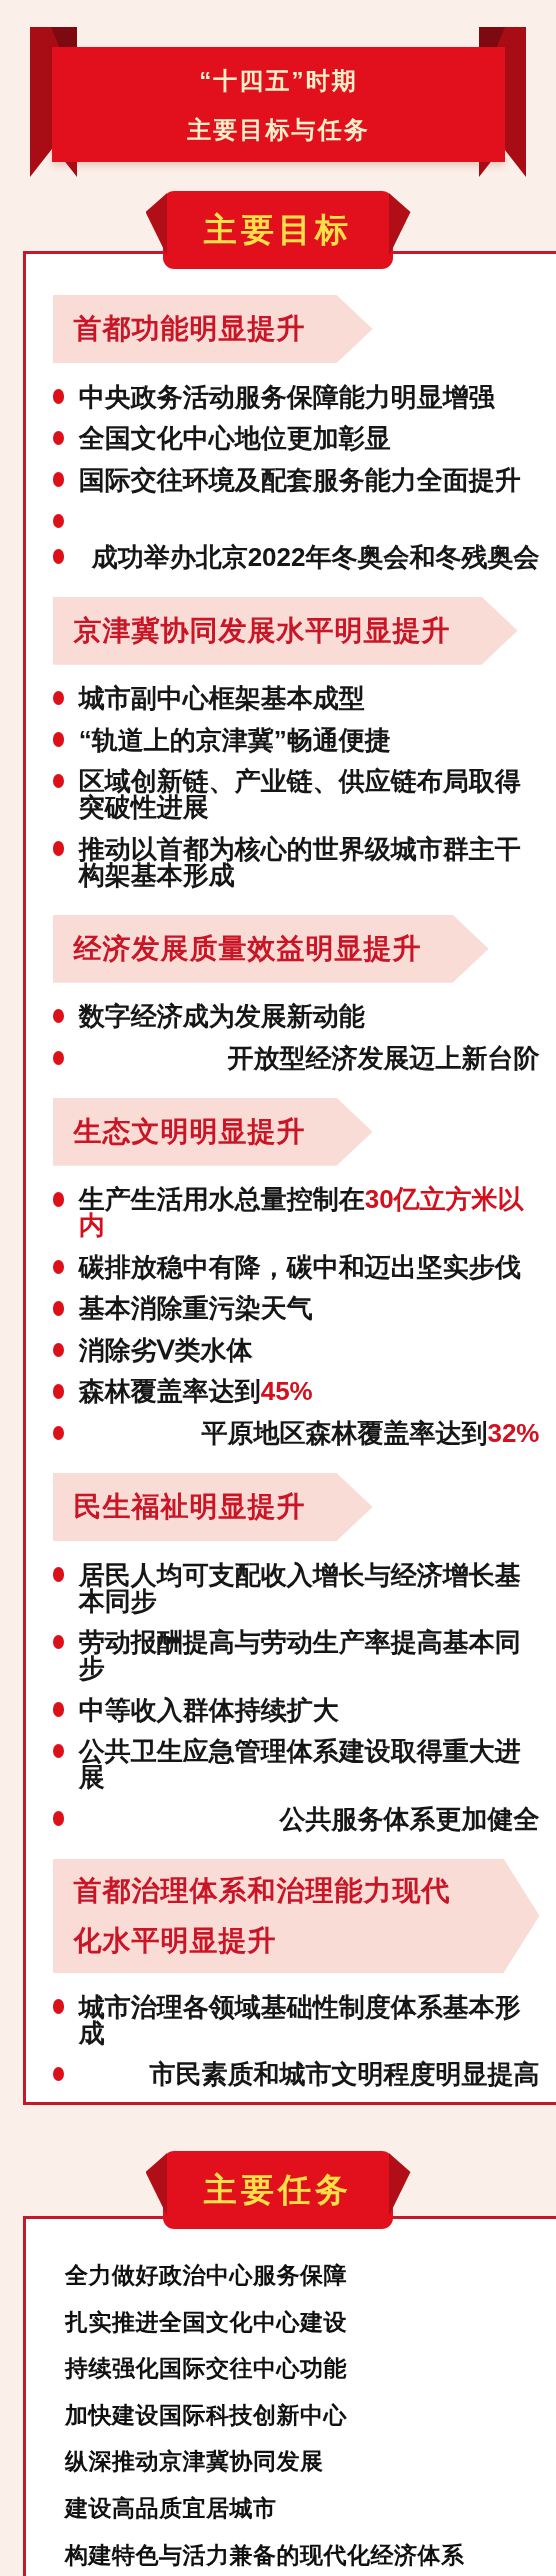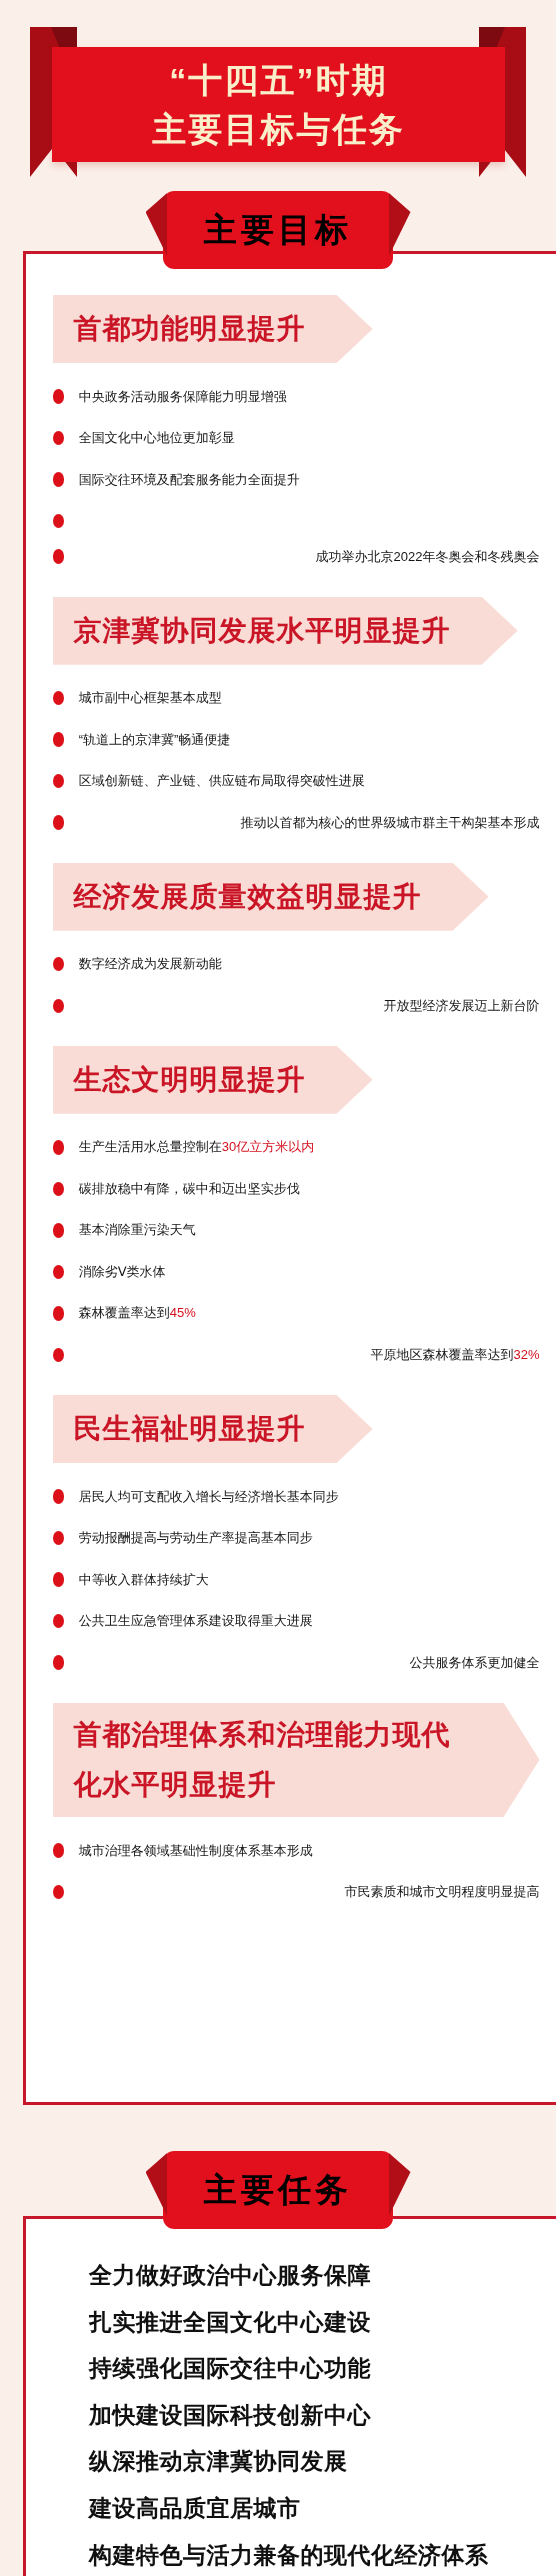--- a/index.html
+++ b/index.html
@@ -10,26 +10,26 @@
   .tail{position:absolute;width:47px;height:150px;background:#a80d16;
         clip-path:polygon(0 0,100% 0,100% 100%,50% 80%,0 100%);}
   .tail-left{left:30px;top:27px;}
   .tail-right{left:479px;top:27px;}
   .fold{position:absolute;top:0;width:26px;height:62px;background:#7c0a10;}
   .tail-left .fold{right:0;clip-path:polygon(0 0,100% 0,100% 100%);}
   .tail-right .fold{left:0;clip-path:polygon(0 0,100% 0,0 100%);}
   .banner{position:absolute;left:52px;top:47px;width:453px;height:115px;background:#e2101d;
           box-shadow:0 4.1px 7.2px rgba(160,20,20,.18);display:flex;flex-direction:column;
           justify-content:center;align-items:center;}
-  .banner div{color:#f9efca;font-size:34px;font-weight:800;letter-spacing:2.1px;line-height:49px;}
+  .banner div{color:#f9efca;font-size:24px;font-weight:800;letter-spacing:2.1px;line-height:49px;}
 
   
   .tab{position:absolute;left:50%;transform:translateX(-50%);width:230px;height:78px;
        background:#e2101d;border-radius:11.3px;z-index:5;text-align:center;}
-  .tab span{color:#000000;font-size:33px;font-weight:800;letter-spacing:4.1px;line-height:78px;}
+  .tab span{color:#fde047;font-size:33px;font-weight:800;letter-spacing:4.1px;line-height:78px;}
   .tab .wing{position:absolute;top:2.1px;width:21.6px;height:63px;background:#b20e17;z-index:-1;}
   .tab .wing-l{left:-17.5px;clip-path:polygon(100% 0,0 30%,100% 100%);}
   .tab .wing-r{right:-17.5px;clip-path:polygon(0 0,100% 30%,0 100%);}
   .tab-goals{top:191px;}
   .tab-tasks{top:2151px;}
 
   
   .card{position:absolute;left:23px;width:537px;background:#ffffff;border:3.1px solid #c6182a;
         box-sizing:border-box;overflow:hidden;}
   .card-goals{top:251px;height:1854px;}
@@ -47,26 +47,26 @@
           font-size:28px;letter-spacing:1px;line-height:68px;}
   .ribbon.two-line{padding-top:7.2px;padding-bottom:7.2px;}
   .ribbon.two-line .ribbon-inner{line-height:50px;display:block;}
 
   
   ul.bullets{list-style:none;margin:0;padding:0;position:relative;z-index:1;}
   ul.bullets li{display:flex;align-items:flex-start;margin-bottom:15.5px;}
   ul.bullets li:last-child{margin-bottom:0;justify-content:space-between;}
   .dot{flex:0 0 auto;width:11.3px;height:14.4px;border-radius:50%;background:#dc1018;
        margin:5.7px 14.4px 0 0;}
-  .btext{font-size:13px;font-weight:400;color:#161616;line-height:26px;}
+  .btext{font-size:26px;font-weight:700;color:#161616;line-height:26px;}
   .hl{color:#d5101d;}
 
   
   .task{font-family:"Liberation Serif",serif;font-weight:900;color:#101010;
-        font-size:23px;line-height:27px;margin-bottom:19.6px;letter-spacing:0.5px;margin-left:24px;}
+        font-size:23px;line-height:27px;margin-bottom:19.6px;letter-spacing:0.5px;}
   .task:last-child{margin-bottom:0;}
 </style>
 </head>
 <body>
 
 <div class="page">
 
   <div class="tail tail-left">
       <div class="fold"></div>
     </div>

